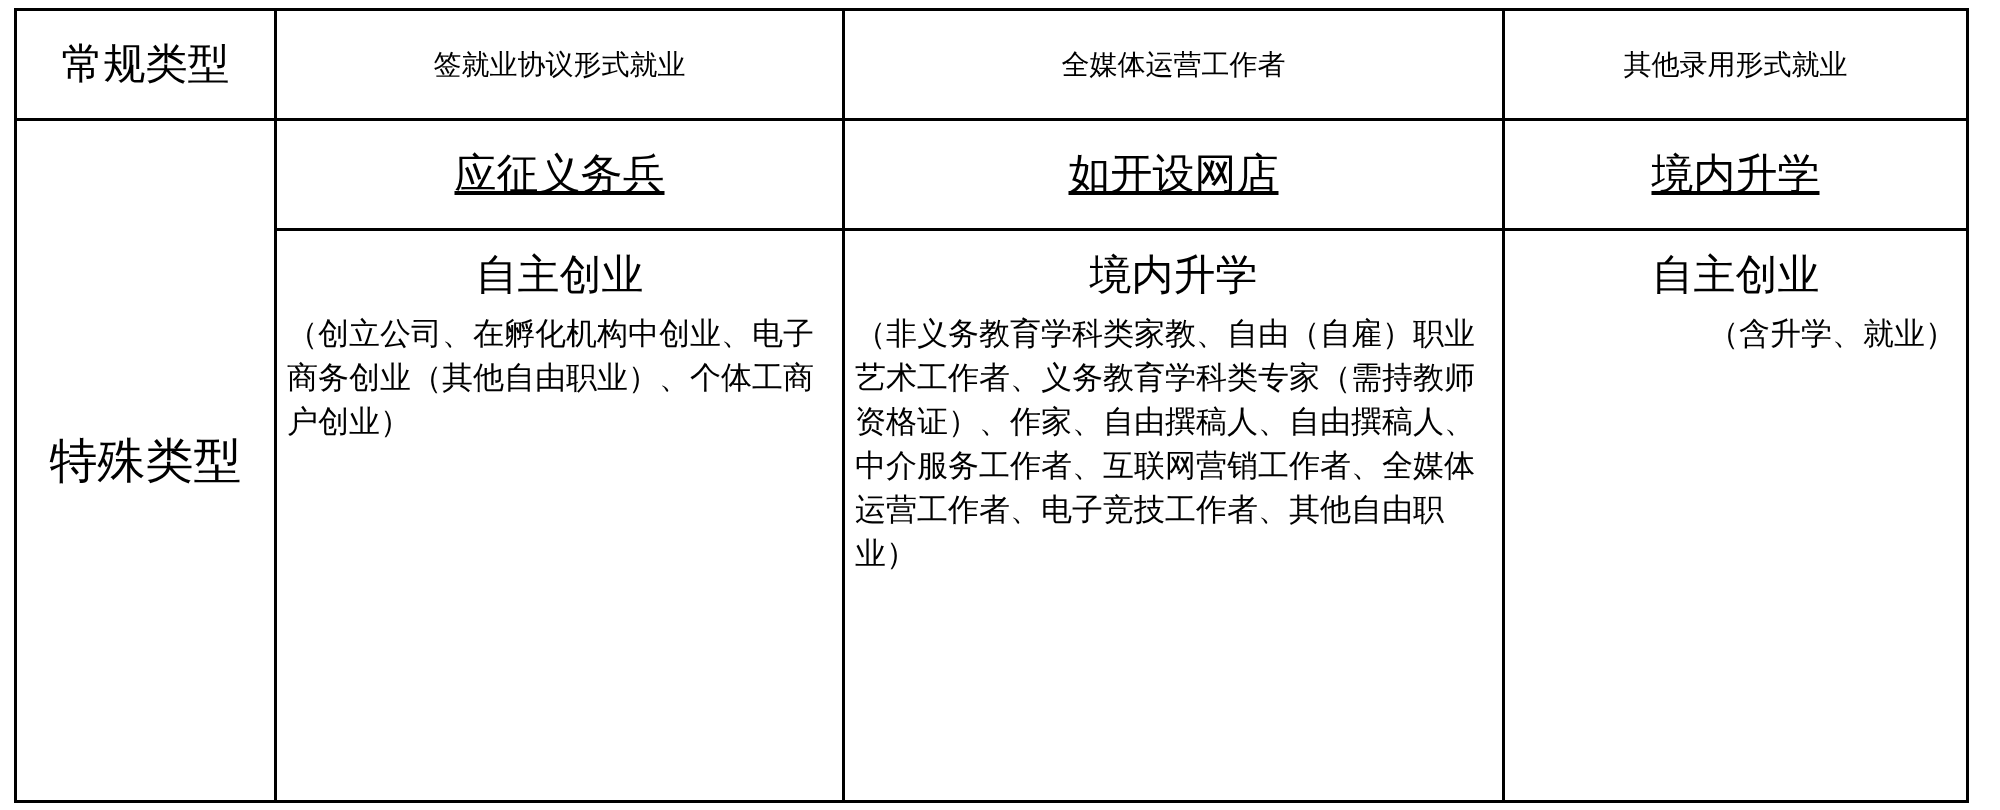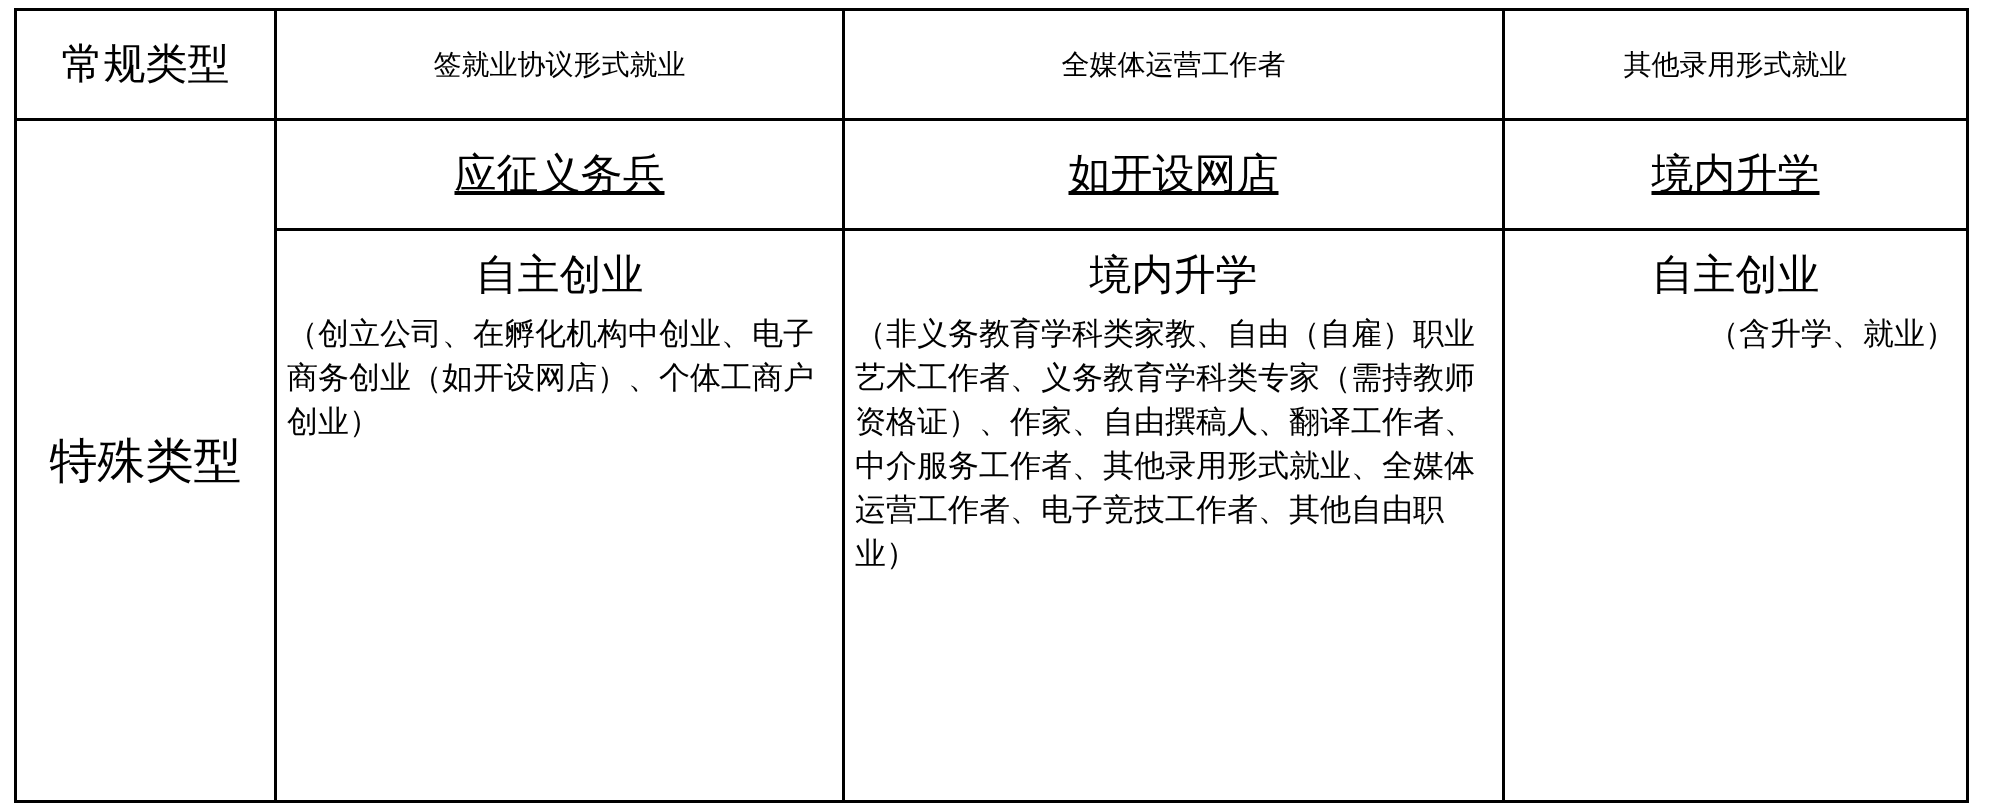--- a/index.html
+++ b/index.html
@@ -101,25 +101,25 @@
       </tr>
       <tr class="row-mid">
         <td class="special-label" rowspan="2">特殊类型</td>
         <td class="mid-cell">应征义务兵</td>
         <td class="mid-cell">如开设网店</td>
         <td class="mid-cell">境内升学</td>
       </tr>
       <tr class="row-body">
         <td class="cell-top cell-body-tall">
           <span class="big-title">自主创业</span>
-          <span class="detail">（创立公司、在孵化机构中创业、电子商务创业（如开设网店）、个体工商户创业）</span>
+          <span class="detail">（创立公司、在孵化机构中创业、电子商务创业（其他自由职业）、个体工商户创业）</span>
         </td>
         <td class="cell-top cell-body-tall">
           <span class="big-title">境内升学</span>
-          <span class="detail">（非义务教育学科类家教、自由（自雇）职业艺术工作者、义务教育学科类专家（需持教师资格证）、作家、自由撰稿人、翻译工作者、中介服务工作者、其他录用形式就业、全媒体运营工作者、电子竞技工作者、其他自由职业）</span>
+          <span class="detail">（非义务教育学科类家教、自由（自雇）职业艺术工作者、义务教育学科类专家（需持教师资格证）、作家、自由撰稿人、自由撰稿人、中介服务工作者、互联网营销工作者、全媒体运营工作者、电子竞技工作者、其他自由职业）</span>
         </td>
         <td class="cell-top cell-body-tall">
           <span class="big-title">自主创业</span>
           <span class="detail centered">（含升学、就业）</span>
         </td>
       </tr>
     </tbody>
   </table>
 </div>
 

